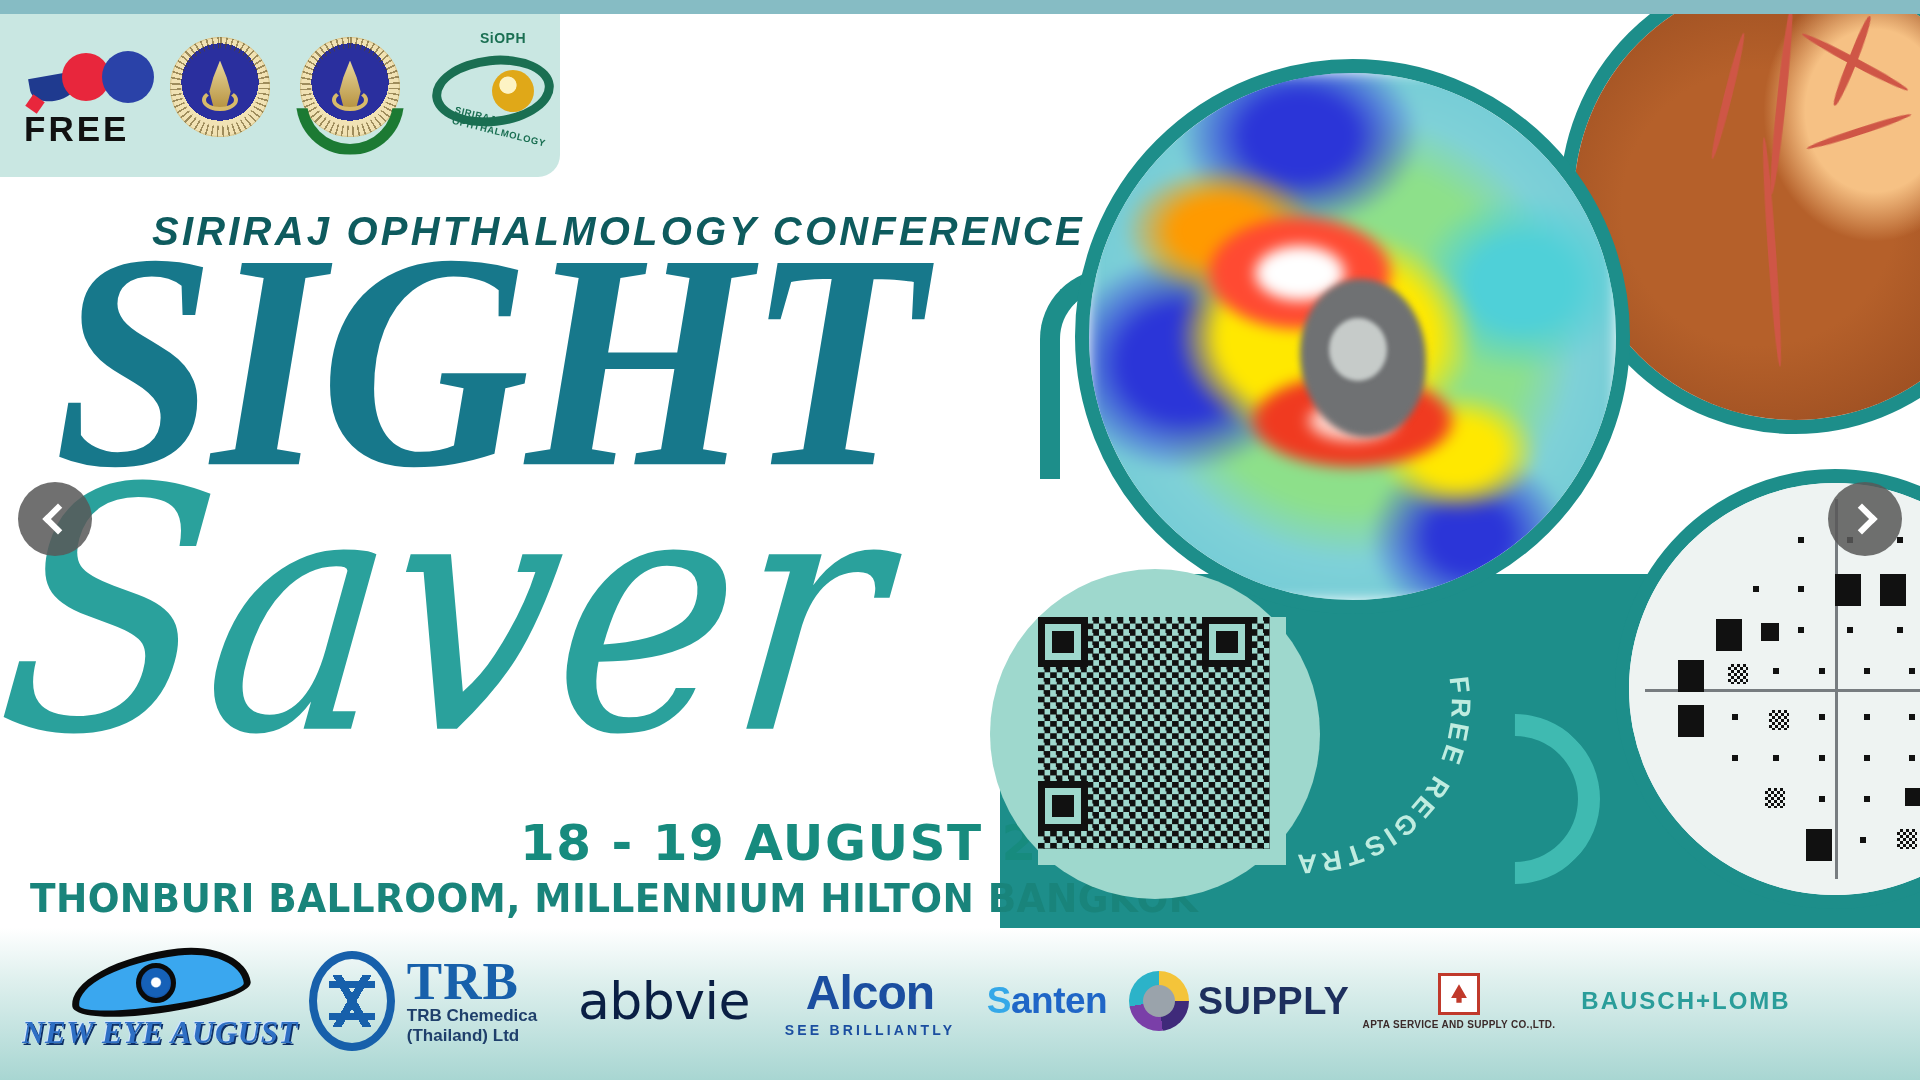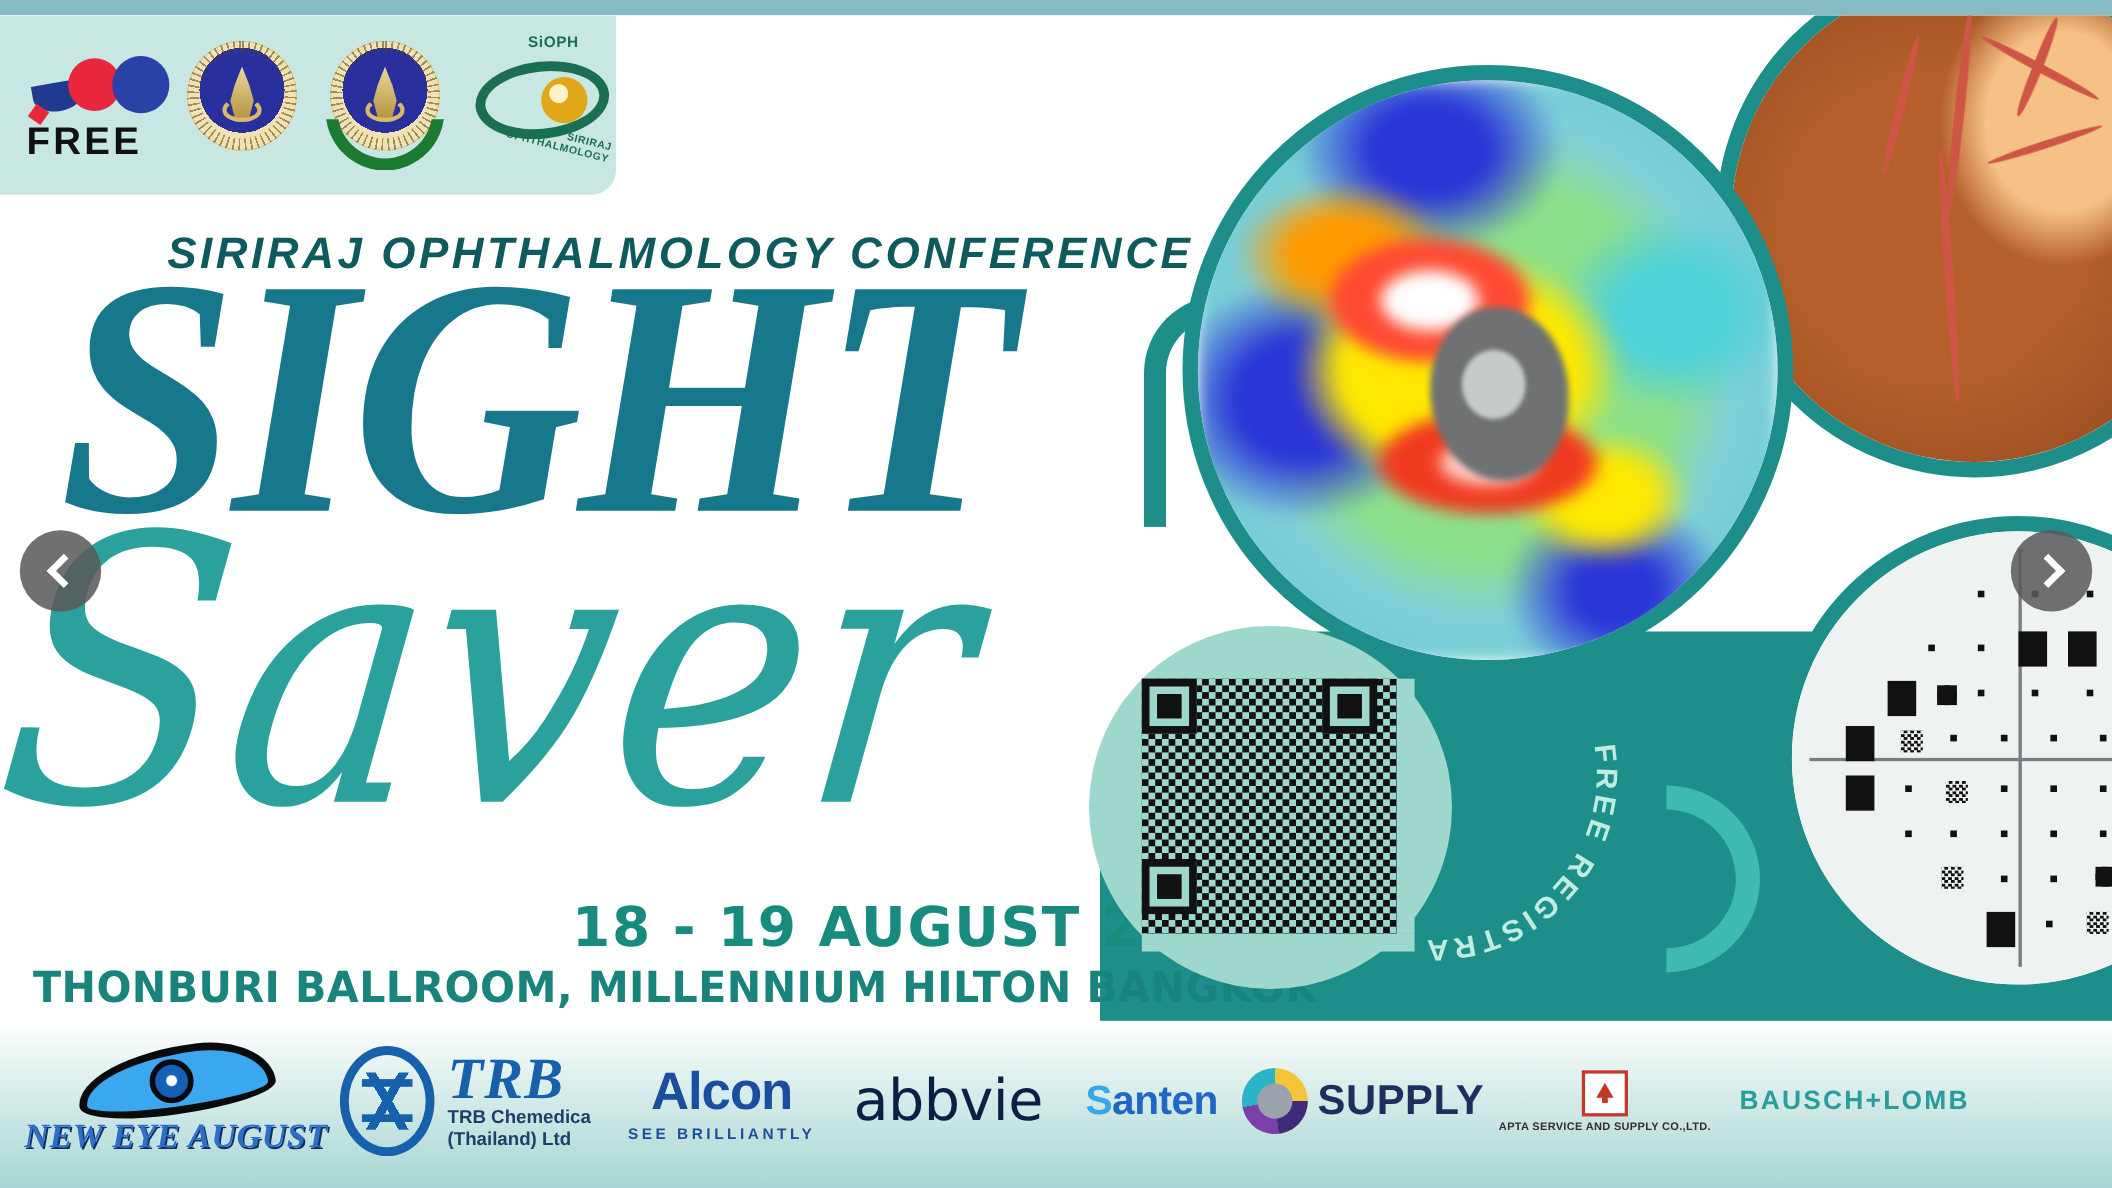--- a/index.html
+++ b/index.html
@@ -35,21 +35,21 @@
 
   
   .org-bar {
     position: absolute; left: 0; top: 0;
     width: 560px; height: 163px;
     background: #c9e7e2;
     border-bottom-right-radius: 22px;
     display: flex; align-items: center;
     gap: 18px; padding: 8px 16px 10px 18px;
   }
-  .org-logo { position: relative; flex: 0 0 auto; text-align: right; }
+  .org-logo { position: relative; flex: 0 0 auto; }
 
   
   .tica { width: 128px; height: 128px; position: relative; }
   .tica .tica-red2 {
     position: absolute; left: 44px; top: 22px;
     width: 48px; height: 48px; border-radius: 50%;
     background: #e8263c;
   }
   .tica .tica-blue {
     position: absolute; left: 84px; top: 20px;
@@ -382,21 +382,21 @@
     width: 46px; height: 52px;
     background:
       linear-gradient(120deg, transparent 44%, #1760ab 44% 56%, transparent 56%),
       linear-gradient(60deg, transparent 44%, #1760ab 44% 56%, transparent 56%),
       linear-gradient(#1760ab, #1760ab) 0 6px/46px 7px no-repeat,
       linear-gradient(#1760ab, #1760ab) 0 38px/46px 7px no-repeat;
   }
   .trb-txt { display: flex; flex-direction: column; }
   .trb-big {
     font-family: "Liberation Serif", serif; font-weight: 700;
-    font-size: 53px; line-height: .95; color: #1760ab; letter-spacing: 1px; font-style: italic;
+    font-size: 53px; line-height: .95; color: #1760ab; letter-spacing: 1px;
   }
   .trb-sub { font-size: 17px; font-weight: 700; color: #1f3f6b; line-height: 1.18; }
 
   
   .sp-abbvie { width: 208px; }
   .abbvie-word {
     font-size: 52px; font-weight: 400; color: #0a1f44;
     letter-spacing: -.5px; font-family: "DejaVu Sans", sans-serif;
   }
 
@@ -611,27 +611,27 @@
           <div class="oval"></div>
           <div class="glyph"></div>
         </div>
         <div class="trb-txt">
           <div class="trb-big">TRB</div>
           <div class="trb-sub">TRB Chemedica</div>
           <div class="trb-sub">(Thailand) Ltd</div>
         </div>
       </div>
 
+      <div class="sp sp-abbvie">
+        <div class="abbvie-word">abbvie</div>
+      </div>
+
       <div class="sp sp-alcon">
         <div class="alcon-word">Alcon</div>
         <div class="alcon-sub">SEE BRILLIANTLY</div>
-      </div>
-
-      <div class="sp sp-abbvie">
-        <div class="abbvie-word">abbvie</div>
       </div>
 
 
       <div class="sp sp-santen">
         <div class="santen-word">
           <span>S</span><span>anten</span>
         </div>
       </div>
 
       <div class="sp sp-viatris">

